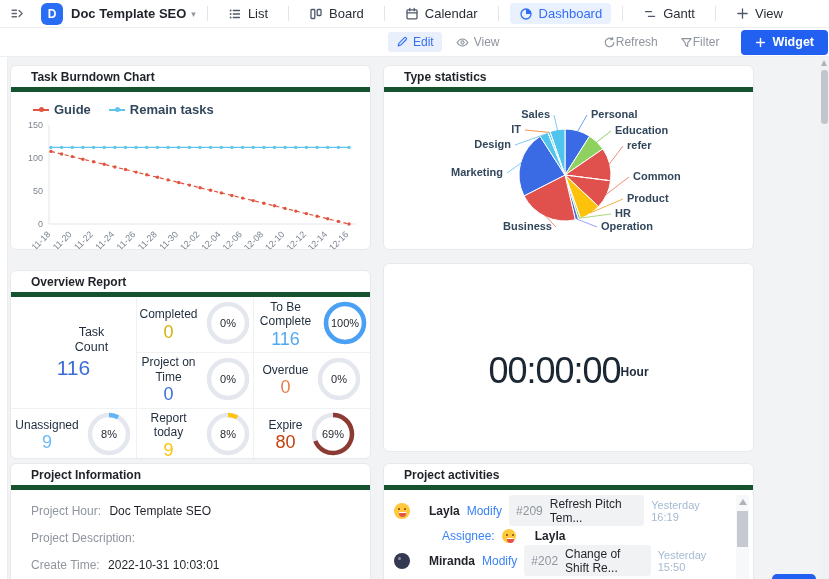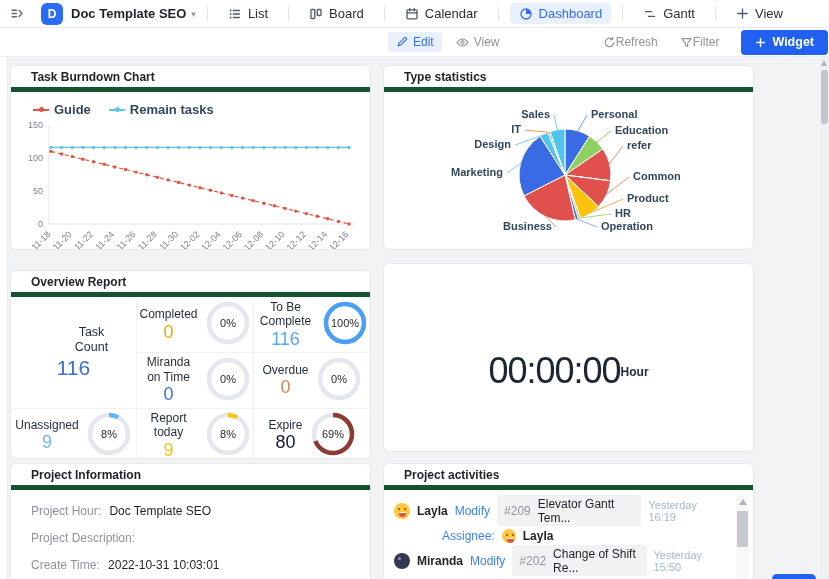--- a/index.html
+++ b/index.html
@@ -80,21 +80,21 @@
   
   .pi-body { padding:14px 0 0 20px; }
   .pi-row { font-size:12px; margin-bottom:13px; }
   .pi-label { color:#8f959e; }
   .pi-value { color:#1f2329; margin-left:5px; }
 
   
   .act-body { position:absolute; top:27px; left:0; right:20px; bottom:0; padding-top:7px; }
   .act-row { display:flex; align-items:center; gap:7px; padding-left:10px; height:25px; font-size:12px; }
   .act-row.sub { padding-left:58px; }
-  .act-name { color:#1f2329; font-weight:bold; }
+  .act-name { color:#1f2329; font-weight:bold;margin-left:12px; }
   .act-action { color:#3b82f6; }
   .chip { background:#f1f2f4; border-radius:3px; padding:1.5px 7px; display:inline-flex; gap:7px; align-items:center; cursor:pointer; }
   .chip-ref { color:#8f959e; }
   .chip-title { color:#1f2329; }
   .act-time { margin-left:auto; color:#a4bad2; font-size:11px; margin-right:14px; }
   .avatar { width:16px; height:16px; border-radius:50%; position:relative; flex:none; }
   .avatar.yellow { background:#ffc83d; }
   .avatar.dark { background:#343850; }
   .avatar.small { width:14px; height:14px; }
   .avatar .eye { position:absolute; top:5px; left:4px; width:2px; height:2px; border-radius:50%; background:#7a4712;
@@ -394,21 +394,21 @@
         <span class="ov-value" style="color: rgb(83, 168, 242);">116</span>
       </div>
       <span><svg viewBox="0 0 46 46" width="46" height="46">
             <circle cx="23" cy="23" r="19" fill="none" stroke="#e4e7ee" stroke-width="4.5"></circle>
             <circle cx="23" cy="23" r="19" fill="none" stroke="#4aa0f5" stroke-width="4.5"></circle>
             <text x="23" y="27" text-anchor="middle" class="ring-txt">100%</text>
           </svg></span>
     </div>
     <div class="ov-cell bl bt">
       <div class="ov-text">
-        <span class="ov-label">Miranda on Time</span>
+        <span class="ov-label">Project on Time</span>
         <span class="ov-value" style="color: rgb(58, 111, 224);">0</span>
       </div>
       <span><svg viewBox="0 0 46 46" width="46" height="46">
             <circle cx="23" cy="23" r="19" fill="none" stroke="#e4e7ee" stroke-width="4.5"></circle>
             <text x="23" y="27" text-anchor="middle" class="ring-txt">0%</text>
           </svg></span>
     </div>
     <div class="ov-cell bl bt">
       <div class="ov-text">
         <span class="ov-label">Overdue</span>
@@ -437,21 +437,21 @@
       </div>
       <span><svg viewBox="0 0 46 46" width="46" height="46">
             <circle cx="23" cy="23" r="19" fill="none" stroke="#e4e7ee" stroke-width="4.5"></circle>
             <path d="M23 4 A19 19 0 0 1 32.15 6.35" fill="none" stroke="#fdc415" stroke-width="4.5"></path>
             <text x="23" y="27" text-anchor="middle" class="ring-txt">8%</text>
           </svg></span>
     </div>
     <div class="ov-cell bl bt">
       <div class="ov-text">
         <span class="ov-label">Expire</span>
-        <span class="ov-value" style="color: #0f172a;">80</span>
+        <span class="ov-value" style="color: #c2410c;">80</span>
       </div>
       <span><svg viewBox="0 0 46 46" width="46" height="46">
             <circle cx="23" cy="23" r="19" fill="none" stroke="#e4e7ee" stroke-width="4.5"></circle>
             <path d="M23 4 A19 19 0 1 1 5.33 29.99" fill="none" stroke="#8d3a32" stroke-width="4.5"></path>
             <text x="23" y="27" text-anchor="middle" class="ring-txt">69%</text>
           </svg></span>
     </div>
   </div>
 </div>
 
@@ -486,21 +486,21 @@
   <div class="act-body">
     <div class="act-row">
       <span class="avatar yellow">
           <span class="eye"></span>
           <span class="mouth"></span>
         </span>
       <span class="act-name">Layla</span>
       <span class="act-action">Modify</span>
       <span class="chip">
         <span class="chip-ref">#209</span>
-        <span class="chip-title">Elevator Gantt Tem...</span>
+        <span class="chip-title">Refresh Pitch Tem...</span>
       </span>
       <span class="act-time">Yesterday 16:19</span>
     </div>
     <div class="act-row sub">
       <span class="act-action">Assignee:</span>
       <span class="avatar yellow small">
           <span class="eye"></span>
           <span class="mouth"></span>
         </span>
       <span class="act-name">Layla</span>

